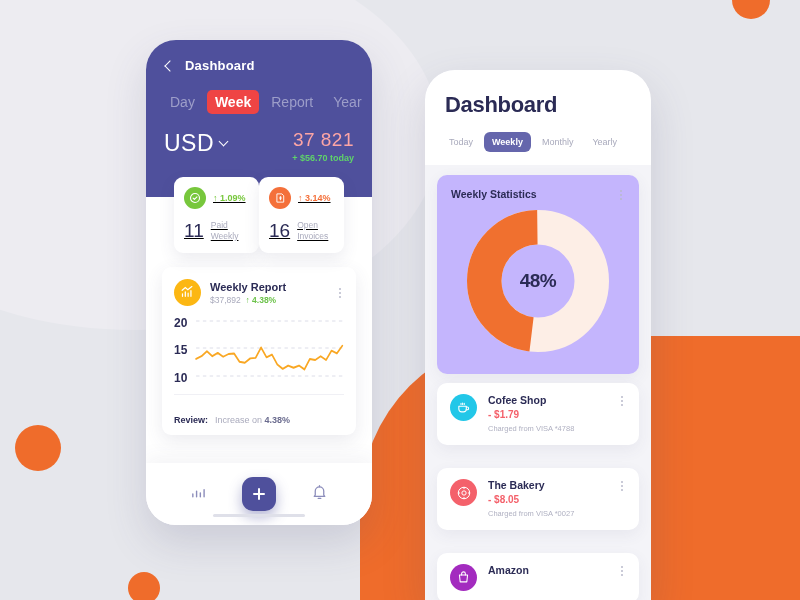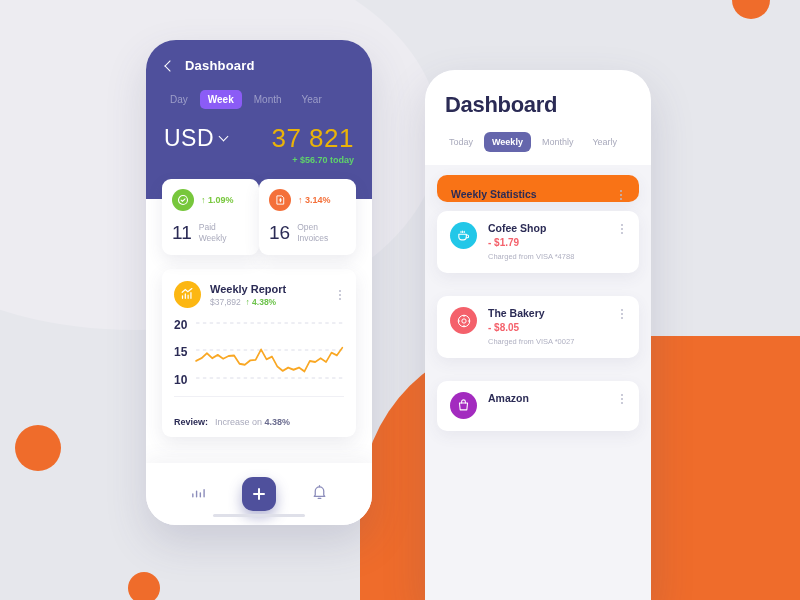--- a/index.html
+++ b/index.html
@@ -36,32 +36,32 @@
     left:146px; top:40px; width:226px; height:485px;
     box-shadow:0 18px 40px rgba(70,70,110,.17);
   }
   .p1-top{ background:#4f509c; padding:18px 18px 34px; position:relative; }
   .p1-navbar{ display:flex; align-items:center; gap:11px; }
   .back-chev{ width:8px; height:8px; border-left:1.6px solid #fff; border-bottom:1.6px solid #fff;
     transform:rotate(45deg); margin-left:2px; }
   .p1-title{ color:#fff; font-size:13px; font-weight:bold; letter-spacing:.2px; }
 
   .p1-tabs{ display:flex; align-items:center; gap:4px; margin-top:17px; margin-left:-2px;}
-  .p1-tab{ font-size:10px; color:#9d9ec9; padding:4px 8px; border-radius:5px; white-space:nowrap; }
-  .p1-tab.active{ background:#8b5cf6; color:#fff; font-weight:bold; }
+  .p1-tab{ font-size:14px; color:#9d9ec9; padding:4px 8px; border-radius:5px; white-space:nowrap; }
+  .p1-tab.active{ background:#ef4444; color:#fff; font-weight:bold; }
 
   .p1-amountrow{ display:flex; align-items:flex-start; justify-content:space-between; margin-top:16px; }
   .p1-cur{ display:flex; align-items:center; gap:6px; color:#fff; font-size:23px; font-weight:300; letter-spacing:.5px;}
   .cur-chev{ width:7px; height:7px; border-right:1.8px solid #fff; border-bottom:1.8px solid #fff;
     transform:rotate(45deg); margin-top:-4px; }
   .p1-total{ text-align:right; }
-  .p1-total-val{ color:#eab308; font-size:26px; font-weight:300; letter-spacing:.5px; line-height:1.05;}
+  .p1-total-val{ color:#fca5a5; font-size:19px; font-weight:300; letter-spacing:.5px; line-height:1.05;}
   .p1-total-sub{ color:#5fd36a; font-size:9px; font-weight:bold; margin-top:3px; }
 
-  .p1-statcards{ display:flex; gap:0; padding:0 16px; margin-top:-20px; position:relative; z-index:3; }
+  .p1-statcards{ display:flex; gap:0; padding:0 28px; margin-top:-20px; position:relative; z-index:3;text-decoration:underline; }
   .statcard{ flex:1; background:#fff; border-radius:9px; padding:10px 10px 11px;
     box-shadow:0 6px 16px rgba(70,70,110,.10); }
   .stat-top{ display:flex; align-items:center; gap:7px; }
   .stat-ico{ width:22px; height:22px; border-radius:50%; display:flex; align-items:center; justify-content:center; flex:none;}
   .ico-green{ background:#77c73c; }
   .ico-orange{ background:#f4703a; }
   .stat-pct{ font-size:9px; font-weight:bold; }
   .pct-green{ color:#77c73c; }
   .pct-orange{ color:#f4703a; }
   .stat-bot{ display:flex; align-items:center; gap:7px; margin-top:11px; }
@@ -106,21 +106,21 @@
     box-shadow:0 18px 44px rgba(70,70,110,.18);
     background:#f4f4f8;
   }
   .p2-head{ background:#fff; padding:22px 20px 13px; border-radius:30px 30px 0 0;}
   .p2-title{ font-size:22px; font-weight:bold; color:#2b2b55; letter-spacing:-.3px; }
   .p2-tabs{ display:flex; align-items:center; gap:3px; margin-top:14px; margin-left:-4px; }
   .p2-tab{ font-size:9px; color:#a9aabc; padding:5px 8px; border-radius:6px; white-space:nowrap;}
   .p2-tab.active{ background:#6566ac; color:#fff; font-weight:bold; }
 
   .p2-body{ padding:10px 12px 0; }
-  .p2-card{ background:#f97316; border-radius:10px; box-shadow:0 5px 16px rgba(70,70,110,.07); }
+  .p2-card{ background:#c4b5fd; border-radius:10px; box-shadow:0 5px 16px rgba(70,70,110,.07); }
   .stat-card-head{ display:flex; align-items:flex-start; padding:13px 14px 0; }
   .stat-card-ttl{ font-size:10.5px; font-weight:bold; color:#2b2b55; }
   .donut-wrap{ display:flex; align-items:center; justify-content:center; padding:8px 0 22px; position:relative; }
   .donut-pct{ position:absolute; font-size:19px; font-weight:bold; color:#2b2b55; letter-spacing:-.5px; }
 
   .tx-list{ margin-top:9px; display:flex; flex-direction:column; gap:23px; }
   .tx{ background:#fff; border-radius:10px; box-shadow:0 5px 15px rgba(70,70,110,.07);
     display:flex; align-items:flex-start; gap:11px; padding:11px 13px 12px; }
   .tx-ico{ width:27px; height:27px; border-radius:50%; flex:none;
     display:flex; align-items:center; justify-content:center; }
@@ -144,21 +144,21 @@
 
   <div class="p1-top">
     <div class="p1-navbar">
       <div class="back-chev"></div>
       <div class="p1-title">Dashboard</div>
     </div>
 
     <div class="p1-tabs">
       <div class="p1-tab">Day</div>
       <div class="p1-tab active">Week</div>
-      <div class="p1-tab">Month</div>
+      <div class="p1-tab">Report</div>
       <div class="p1-tab">Year</div>
     </div>
 
     <div class="p1-amountrow">
       <div class="p1-cur">
         <span>USD</span>
         <span class="cur-chev"></span>
       </div>
       <div class="p1-total">
         <div class="p1-total-val">37 821</div>
@@ -285,20 +285,27 @@
 
     <div class="p2-card">
       <div class="stat-card-head">
         <div class="stat-card-ttl">Weekly Statistics</div>
         <div class="kebab">
             <i></i>
             <i></i>
             <i></i>
           </div>
       </div>
+      <div class="donut-wrap">
+        <svg width="142" height="142" viewBox="0 0 42 42">
+          <circle cx="21" cy="21" r="15.9" fill="none" stroke="#fdeee6" stroke-width="10.2"></circle>
+          <circle id="donut-arc" cx="21" cy="21" r="15.9" fill="none" stroke="#f0702f" stroke-width="10.2" stroke-dasharray="48 52" stroke-dashoffset="25" transform="scale(-1,1) translate(-42,0)"></circle>
+        </svg>
+        <div class="donut-pct">48%</div>
+      </div>
     </div>
 
     <div class="tx-list">
 
       <div class="tx">
         <div class="tx-ico" style="background:#22c7e8">
           <svg width="15" height="15" viewBox="0 0 24 24" fill="none" stroke="#fff" stroke-width="1.7" stroke-linecap="round" stroke-linejoin="round">
             <path d="M4.5 10h12v4.5a4.5 4.5 0 0 1-4.5 4.5H9a4.5 4.5 0 0 1-4.5-4.5z"></path>
             <path d="M16.5 11.3h1.6a2.1 2.1 0 1 1 0 4.2h-1.6"></path>
             <path d="M8 7.2V5.4M10.6 7.2V5M13.2 7.2V5.4"></path>

